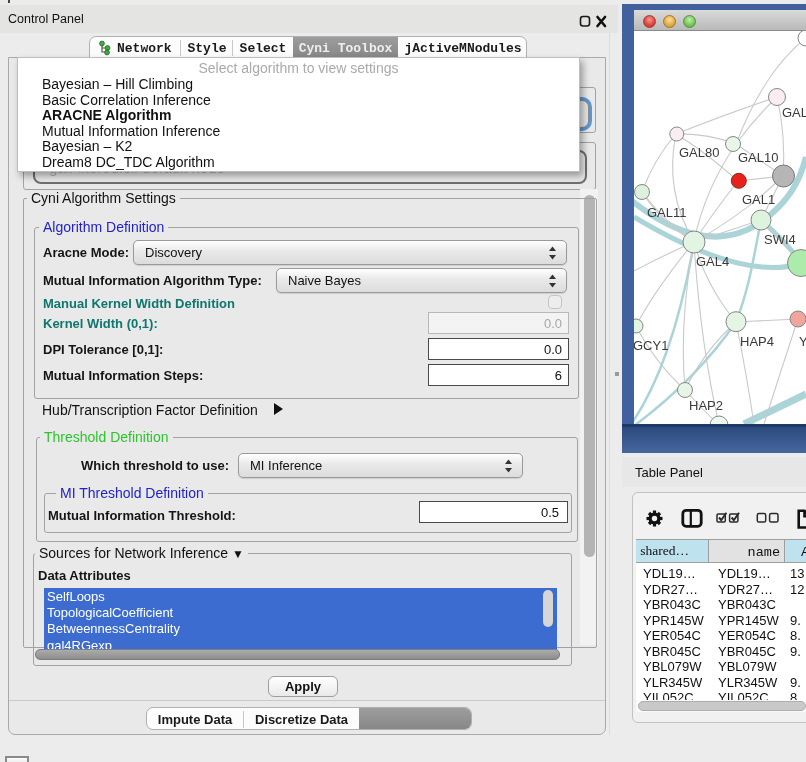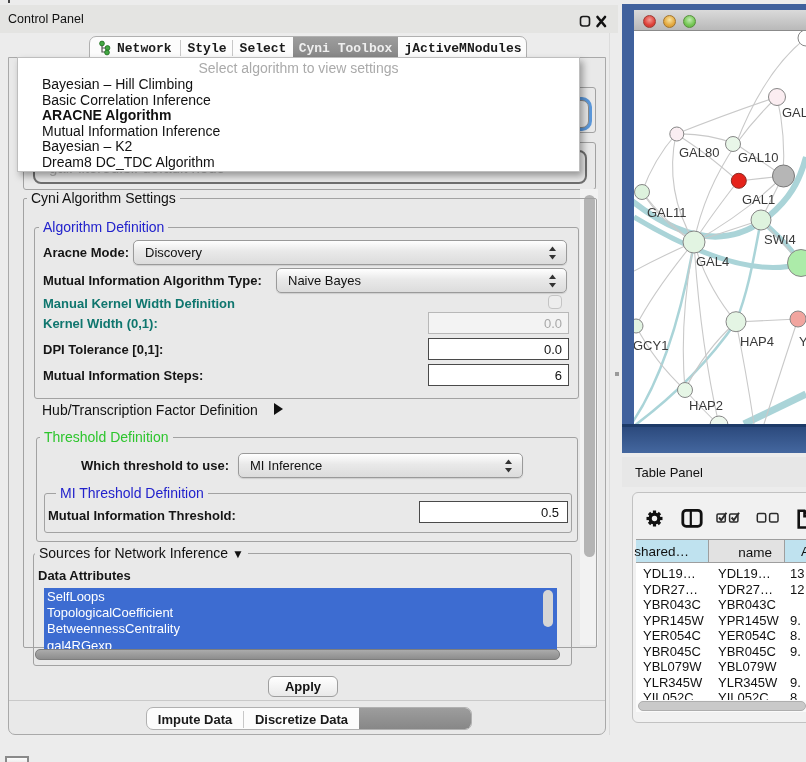--- a/index.html
+++ b/index.html
@@ -257,22 +257,22 @@
     <rect x="117.3" y="7.6" width="8.4" height="8.4" rx="1.6"></rect>
       <rect x="129.6" y="7.6" width="8.4" height="8.4" rx="1.6"></rect>
   </g>
   <path d="M158.7 21.5 V4.8 H164.5 l5.5 5.5 V21.5 Z M164.5 4.8 v5.5 h5.5" fill="none" stroke="#111" stroke-width="2.6"></path>
 </svg>
 <div class="abs" style="left:636px;top:539px;width:170px;height:24px;background:#e2e2e2;border-top:1px solid #9e9e9e;border-bottom:1px solid #9e9e9e;box-sizing:border-box;"></div>
 <div class="abs" style="left:636px;top:540px;width:72px;height:22px;background:#bfe2ef;"></div>
 <div class="abs" style="left:785px;top:540px;width:21px;height:22px;background:#bfe2ef;"></div>
 <div class="abs" style="left:708px;top:540px;width:1px;height:22px;background:#9e9e9e;"></div>
 <div class="abs" style="left:784px;top:540px;width:1px;height:22px;background:#9e9e9e;"></div>
-<div class="abs" style="left:636px;top:540px;width:55px;height:22px;font-size:13.5px;color:#111;display:flex;align-items:center;justify-content:flex-end;padding-right:2px;box-sizing:border-box;">shared…</div>
-<div class="abs" style="left:709px;top:540px;width:75px;height:24px;font-size:13.5px;color:#111;display:flex;align-items:center;justify-content:flex-end;padding-right:12px;box-sizing:border-box;">name</div>
+<div class="abs" style="left:636px;top:540px;width:55px;height:22px;font-size:13.5px;color:#111;display:flex;align-items:center;justify-content:flex-end;padding-right:2px;box-sizing:border-box;font-family:Liberation Serif, serif;">shared…</div>
+<div class="abs" style="left:709px;top:540px;width:75px;height:24px;font-size:13.5px;color:#111;display:flex;align-items:center;justify-content:flex-end;padding-right:4px;box-sizing:border-box;font-family:Liberation Mono, monospace;">name</div>
 <div class="abs" style="left:801px;top:540px;width:5px;height:22px;font-size:13.5px;color:#111;display:flex;align-items:center;overflow:hidden;">A</div>
 <div class="abs" style="left:636px;top:563px;width:170px;height:137px;background:#fff;overflow:hidden;font-size:13px;color:#111;line-height:15.5px;">
   <div class="abs" style="left:7px;top:3px;white-space:pre;">YDL19…
 YDR27…
 YBR043C
 YPR145W
 YER054C
 YBR045C
 YBL079W
 YLR345W

